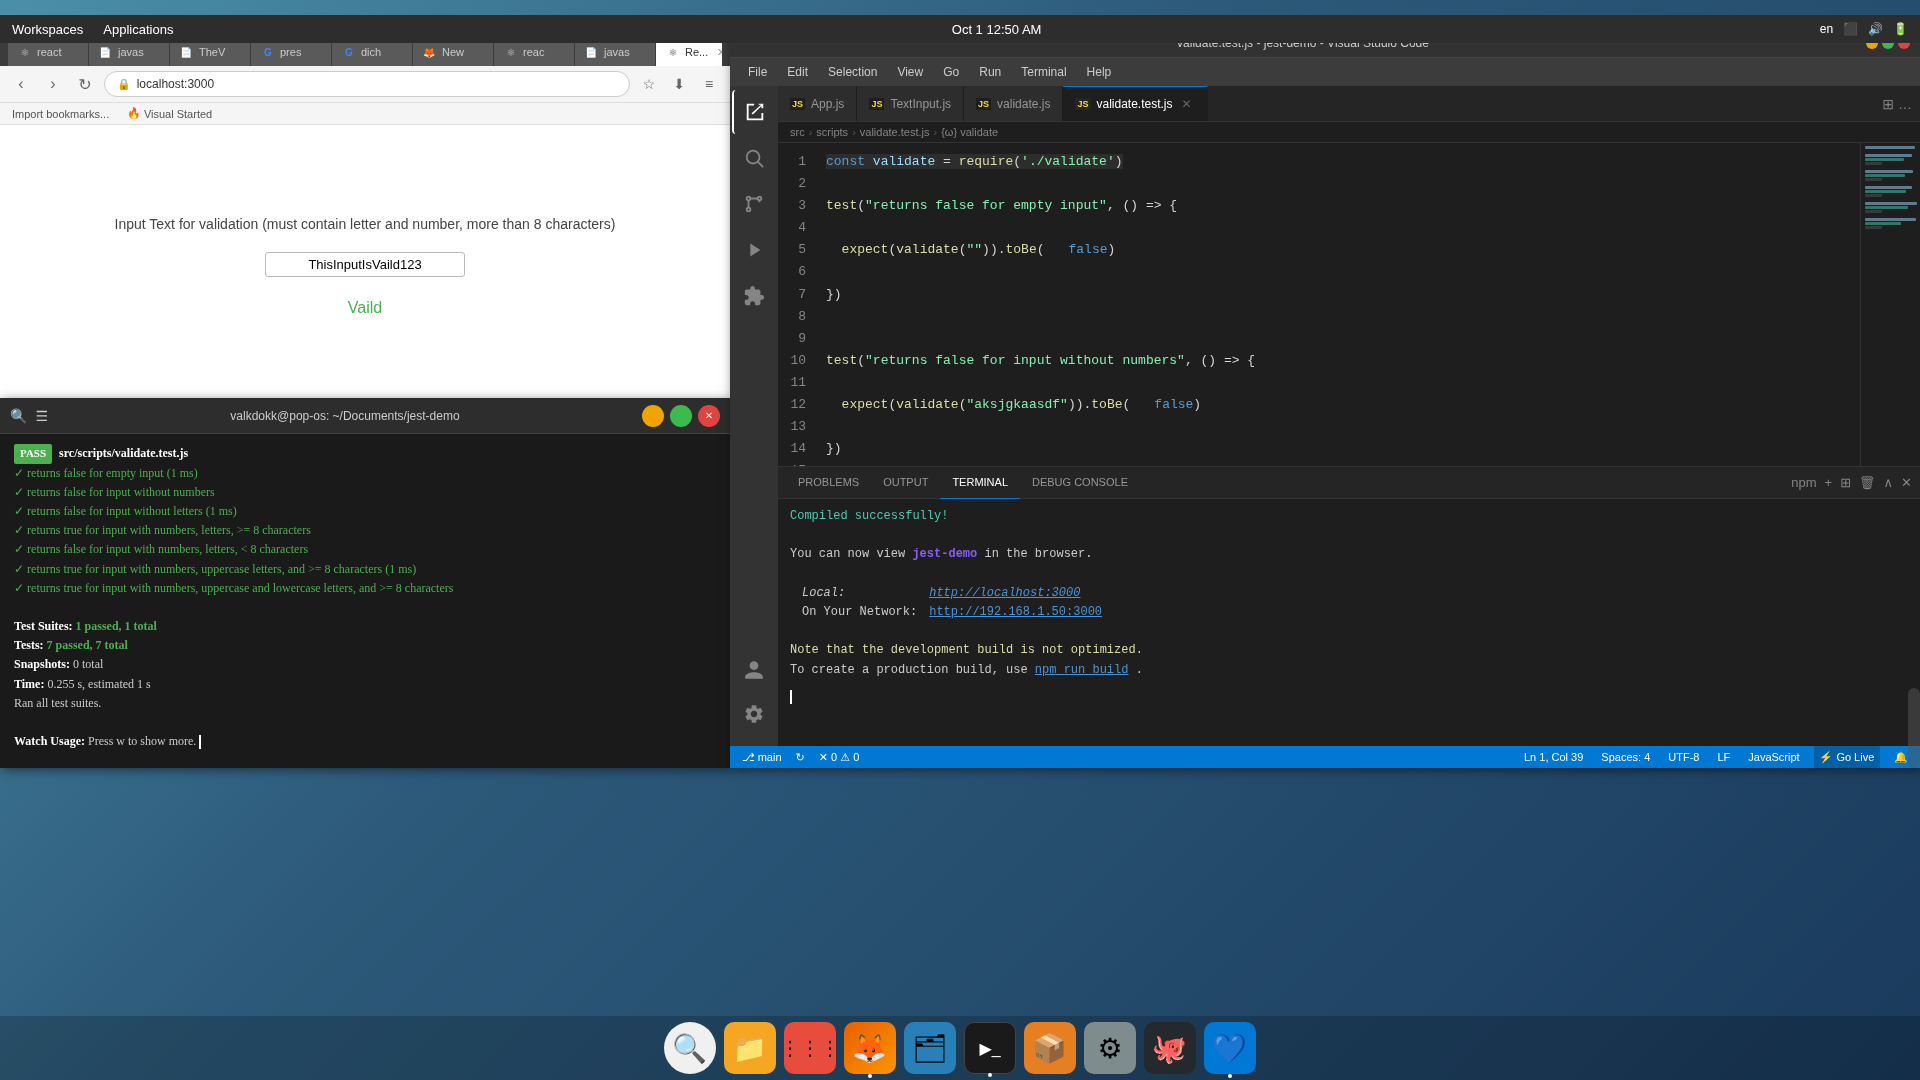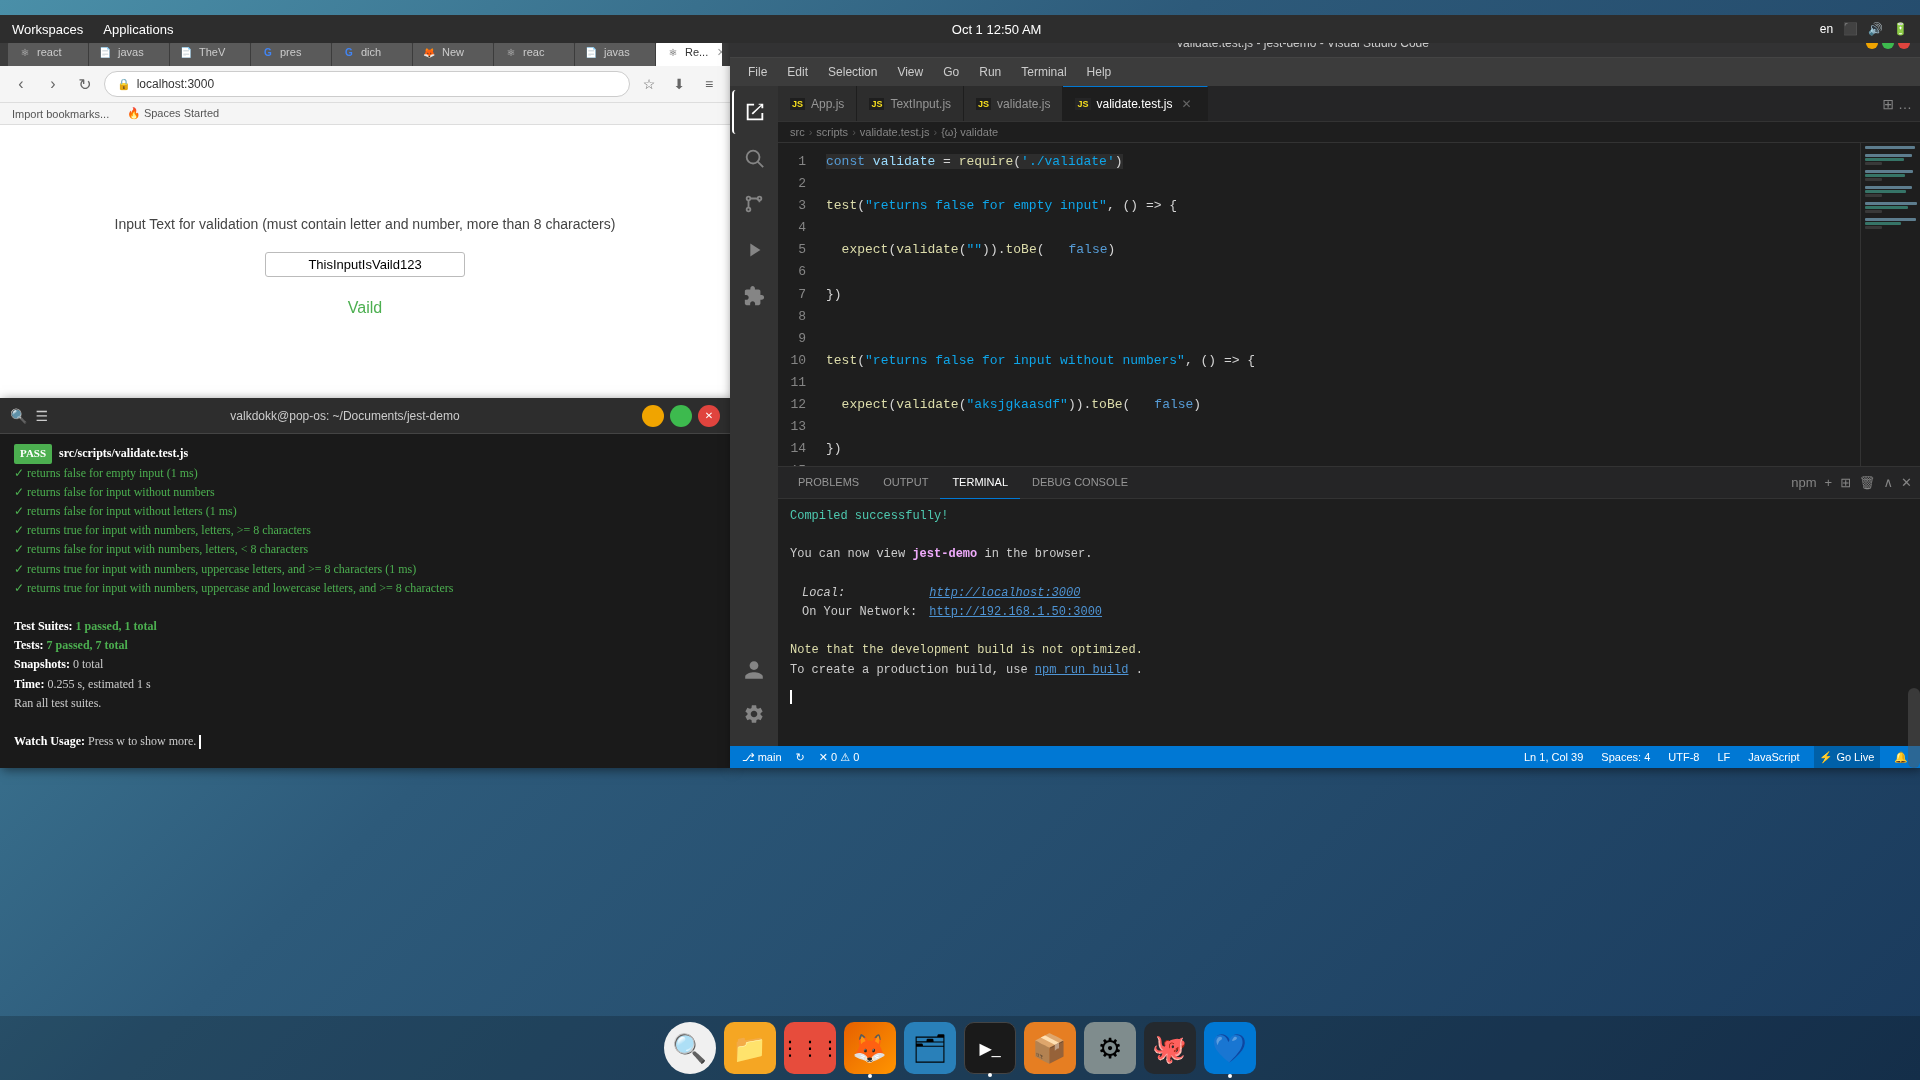--- a/index.html
+++ b/index.html
@@ -156,20 +156,21 @@
       padding: 3px 8px;
       display: flex;
       align-items: center;
       gap: 10px;
       font-size: 11px;
       color: #555;
       border-bottom: 1px solid #ddd;
     }
     .bookmark-item {
       display: flex;
+      align-items: center;
       gap: 3px;
       cursor: pointer;
       padding: 1px 4px;
       border-radius: 3px;
     }
 
     .browser-content {
       flex: 1;
       background: #fff;
       display: flex;
@@ -459,21 +460,21 @@
       padding: 8px 0 8px 8px;
       font-family: 'Courier New', monospace;
       font-size: 13px;
       line-height: 1.7;
       color: #d4d4d4;
       overflow: auto;
       white-space: pre;
     }
 
     .kw { color: #569cd6; }
-    .str { color: #0ea5e9; }
+    .str { color: #86efac; }
     .fn { color: #dcdcaa; }
     .var { color: #9cdcfe; }
     .bool { color: #569cd6; margin-left: 24px; }
 
     
     .vscode-panel {
       height: 280px;
       background: #1e1e1e;
       border-top: 1px solid #333;
       display: flex;
@@ -511,21 +512,21 @@
       padding: 8px 12px;
       font-family: 'Courier New', monospace;
       font-size: 12px;
       color: #ccc;
       overflow-y: auto;
       line-height: 1.6;
     }
 
     .compile-success { color: #4ec9b0; }
     .link { color: #4e94d4; text-decoration: underline; cursor: pointer; }
-    .npm-pkg { color: #f0abfc; font-weight: bold; }
+    .npm-pkg { color: #8b5cf6; font-weight: bold; }
     .note-yellow { color: #dcdcaa; }
     .input-cursor {
       display: inline-block;
       width: 2px;
       height: 14px;
       background: #fff;
       vertical-align: middle;
       animation: blink 1s infinite;
     }
     @keyframes blink { 0%,100%{opacity:1} 50%{opacity:0} }
@@ -683,21 +684,21 @@
         <button class="toolbar-action-btn">⬇</button>
         <button class="toolbar-action-btn">≡</button>
       </div>
     </div>
     <div class="bookmarks-bar">
       <div class="bookmark-item">
         <span>Import bookmarks...</span>
       </div>
       <div class="bookmark-item">
         <span style="color:#e44d26;">🔥</span>
-        <span>Spaces Started</span>
+        <span>Visual Started</span>
       </div>
     </div>
     <div class="browser-content">
       <p class="app-description">Input Text for validation (must contain letter and number, more than 8 characters)</p>
       <input class="app-input" type="text" value="ThisInputIsVaild123" style="">
       <p class="app-valid-text">Vaild</p>
     </div>
   </div>
 
   <div class="terminal-window">

